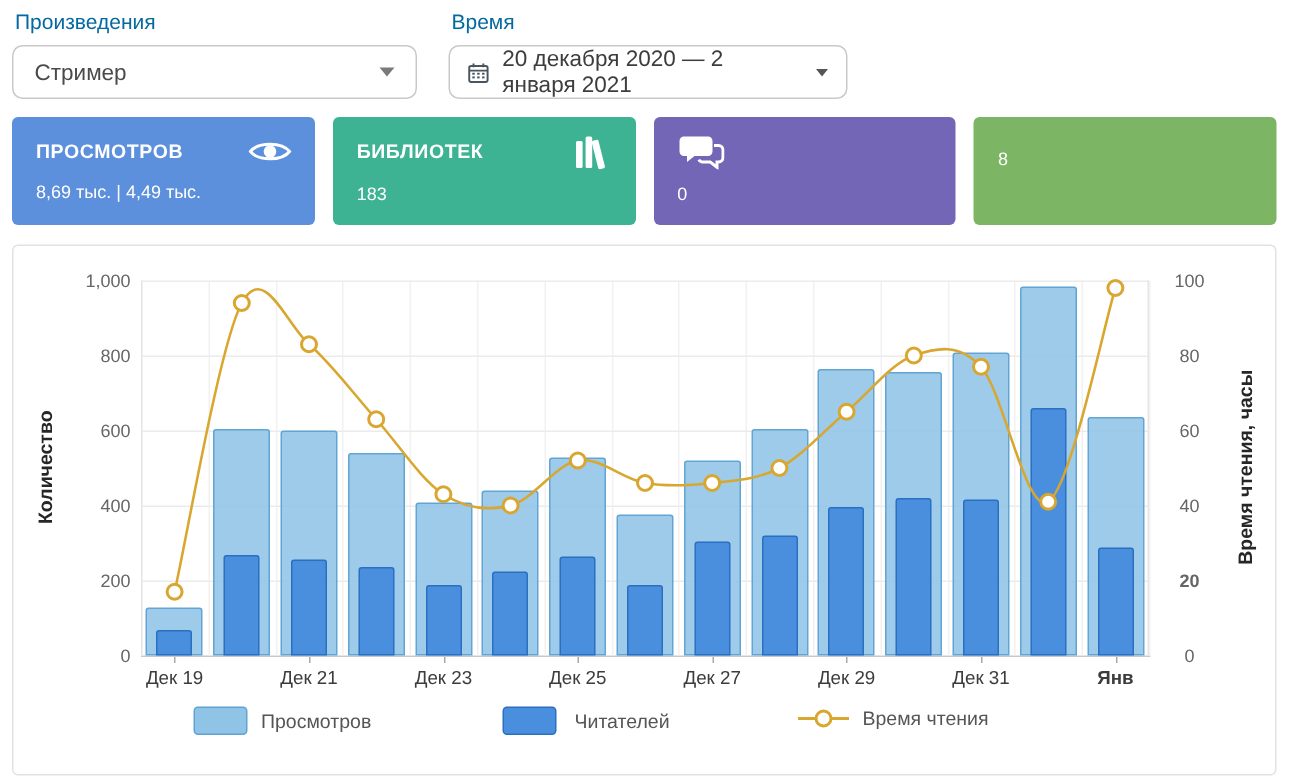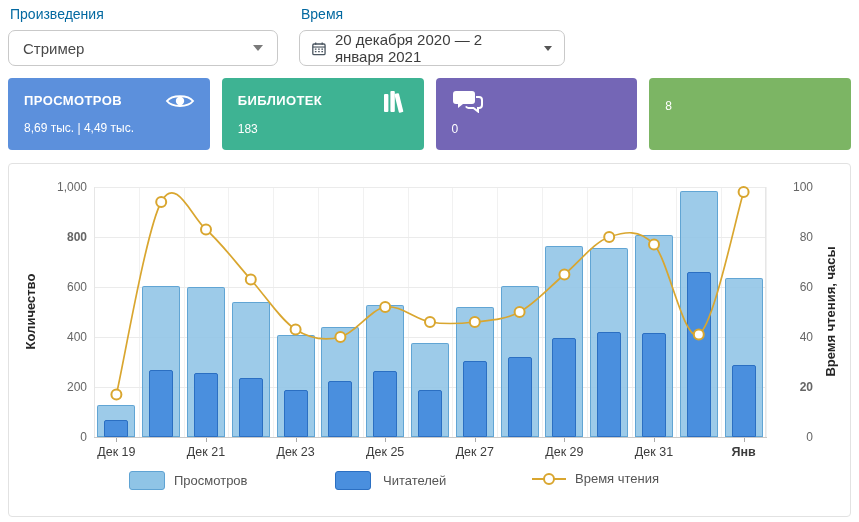--- a/index.html
+++ b/index.html
@@ -34,21 +34,21 @@
   .vgrid { position:absolute; top:0; height:100%; width:1px; background:#f1f1f1; }
   .plot-edge { position:absolute; top:0; height:100%; width:1px; background:#e6e6e6; }
   .axis-x { position:absolute; left:85px; top:273px; width:673px; height:1px; background:#c9c9c9; }
   .xtick-mark { position:absolute; top:274px; width:1px; height:4px; background:#aaa; }
   .bar { position:absolute; bottom:0; border-radius:2px 2px 0 0; }
   .bar-views { background:rgba(143,196,230,0.88); border:1px solid rgba(95,163,211,0.95); }
   .bar-readers { background:#4a8fde; border:1px solid #2b6fc2; }
   #line-svg { position:absolute; left:0; top:-20px; width:672px; height:270px; overflow:visible; pointer-events:none; }
   .ytick { position:absolute; font-size:12px; color:#666; }
   .ytick-left { width:44px; text-align:right; left:34px; }
-  .ytick-right { left:764px; text-align:right; width:40px; }
+  .ytick-right { left:764px; text-align:center; width:40px; }
   .xlabel { position:absolute; top:281px; width:64px; text-align:center; font-size:12.5px; color:#3c3c3c; }
   .xlabel.bold { font-weight:bold; }
   .axis-title { position:absolute; width:250px; height:17px; text-align:center; font-size:13px; font-weight:bold; color:#262626; transform:rotate(-90deg); }
   .axis-title-left  { left:-103px; top:139px; }
   .axis-title-right { left:697px;  top:139px; }
 
   .legend-item { position:absolute; top:307px; display:flex; align-items:center; gap:9px; cursor:pointer; }
   .legend-swatch { width:36px; height:19px; border-radius:3px; }
   .legend-swatch.views { background:#8fc4e6; border:1px solid #5fa3d3; }
   .legend-swatch.readers { background:#4a8fde; border:1px solid #2b6fc2; }
@@ -197,21 +197,21 @@
         <circle cx="560.0" cy="77.5" r="5" fill="#fff" stroke="#d9a62f" stroke-width="2"></circle>
         <circle cx="604.8" cy="167.5" r="5" fill="#fff" stroke="#d9a62f" stroke-width="2"></circle>
         <circle cx="649.6" cy="25.0" r="5" fill="#fff" stroke="#d9a62f" stroke-width="2"></circle>
       </svg>
     </div>
   <div id="legend"></div>
 <div class="ytick ytick-left" style="top: 266px;">0</div>
     <div class="ytick ytick-left" style="top: 216px;">200</div>
     <div class="ytick ytick-left" style="top: 166px;">400</div>
     <div class="ytick ytick-left" style="top: 116px;">600</div>
-    <div class="ytick ytick-left" style="top: 66px; font-weight: bold;">800</div>
+    <div class="ytick ytick-left" style="top: 66px;">800</div>
     <div class="ytick ytick-left" style="top: 16px;">1,000</div>
     <div class="ytick ytick-right" style="top: 266px;">0</div>
     <div class="ytick ytick-right" style="top: 216px; font-weight: bold;">20</div>
     <div class="ytick ytick-right" style="top: 166px;">40</div>
     <div class="ytick ytick-right" style="top: 116px;">60</div>
     <div class="ytick ytick-right" style="top: 66px;">80</div>
     <div class="ytick ytick-right" style="top: 16px;">100</div>
     <div class="xlabel" style="left: 75.4px;">Дек 19</div>
     <div class="xtick-mark" style="left: 107.4px;"></div>
     <div class="xlabel" style="left: 165px;">Дек 21</div>

